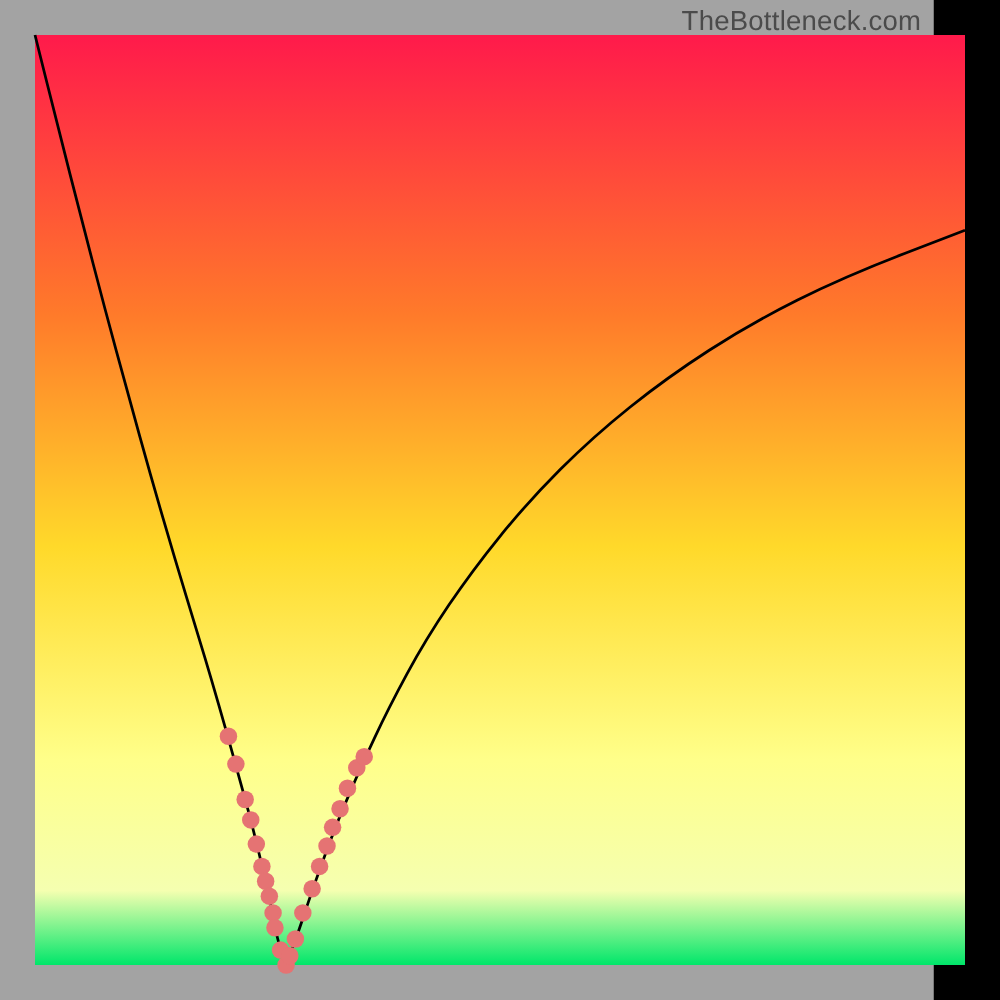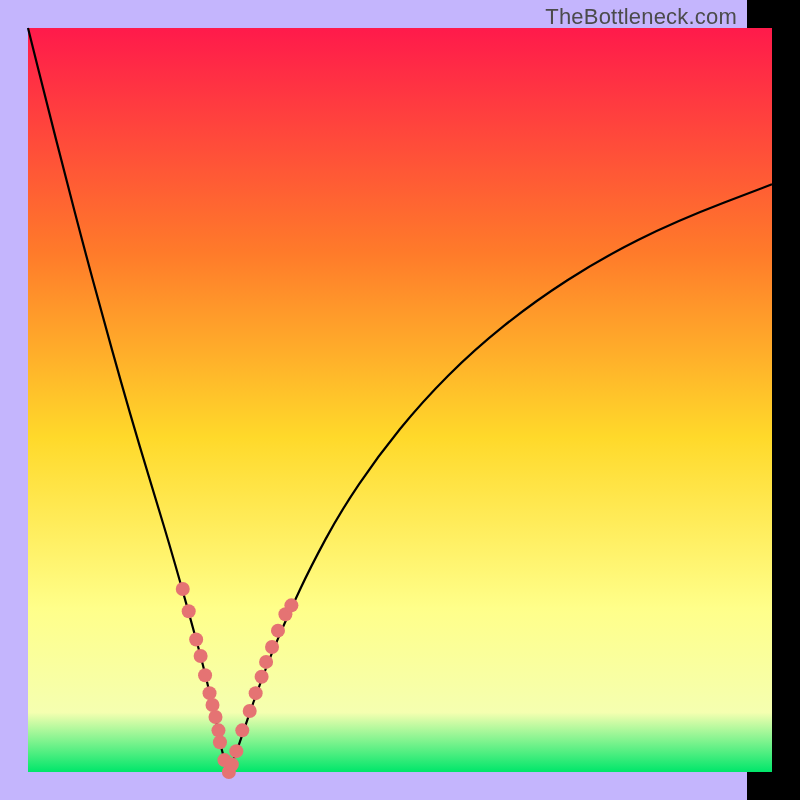--- a/index.html
+++ b/index.html
@@ -8,21 +8,21 @@
     width: 800px;
     height: 800px;
     overflow: hidden;
     background: #000;
     font-family: Arial, Helvetica, sans-serif;
   }
   .frame {
     position: relative;
     width: 747px;
     height: 800px;
-    background: #c4b5fd;
+    background: #a3a3a3;
   }
   .plot-area {
     position: absolute;
     left: 28px;
     top: 28px;
     width: 744px;
     height: 744px;
     
   }
   .watermark {

